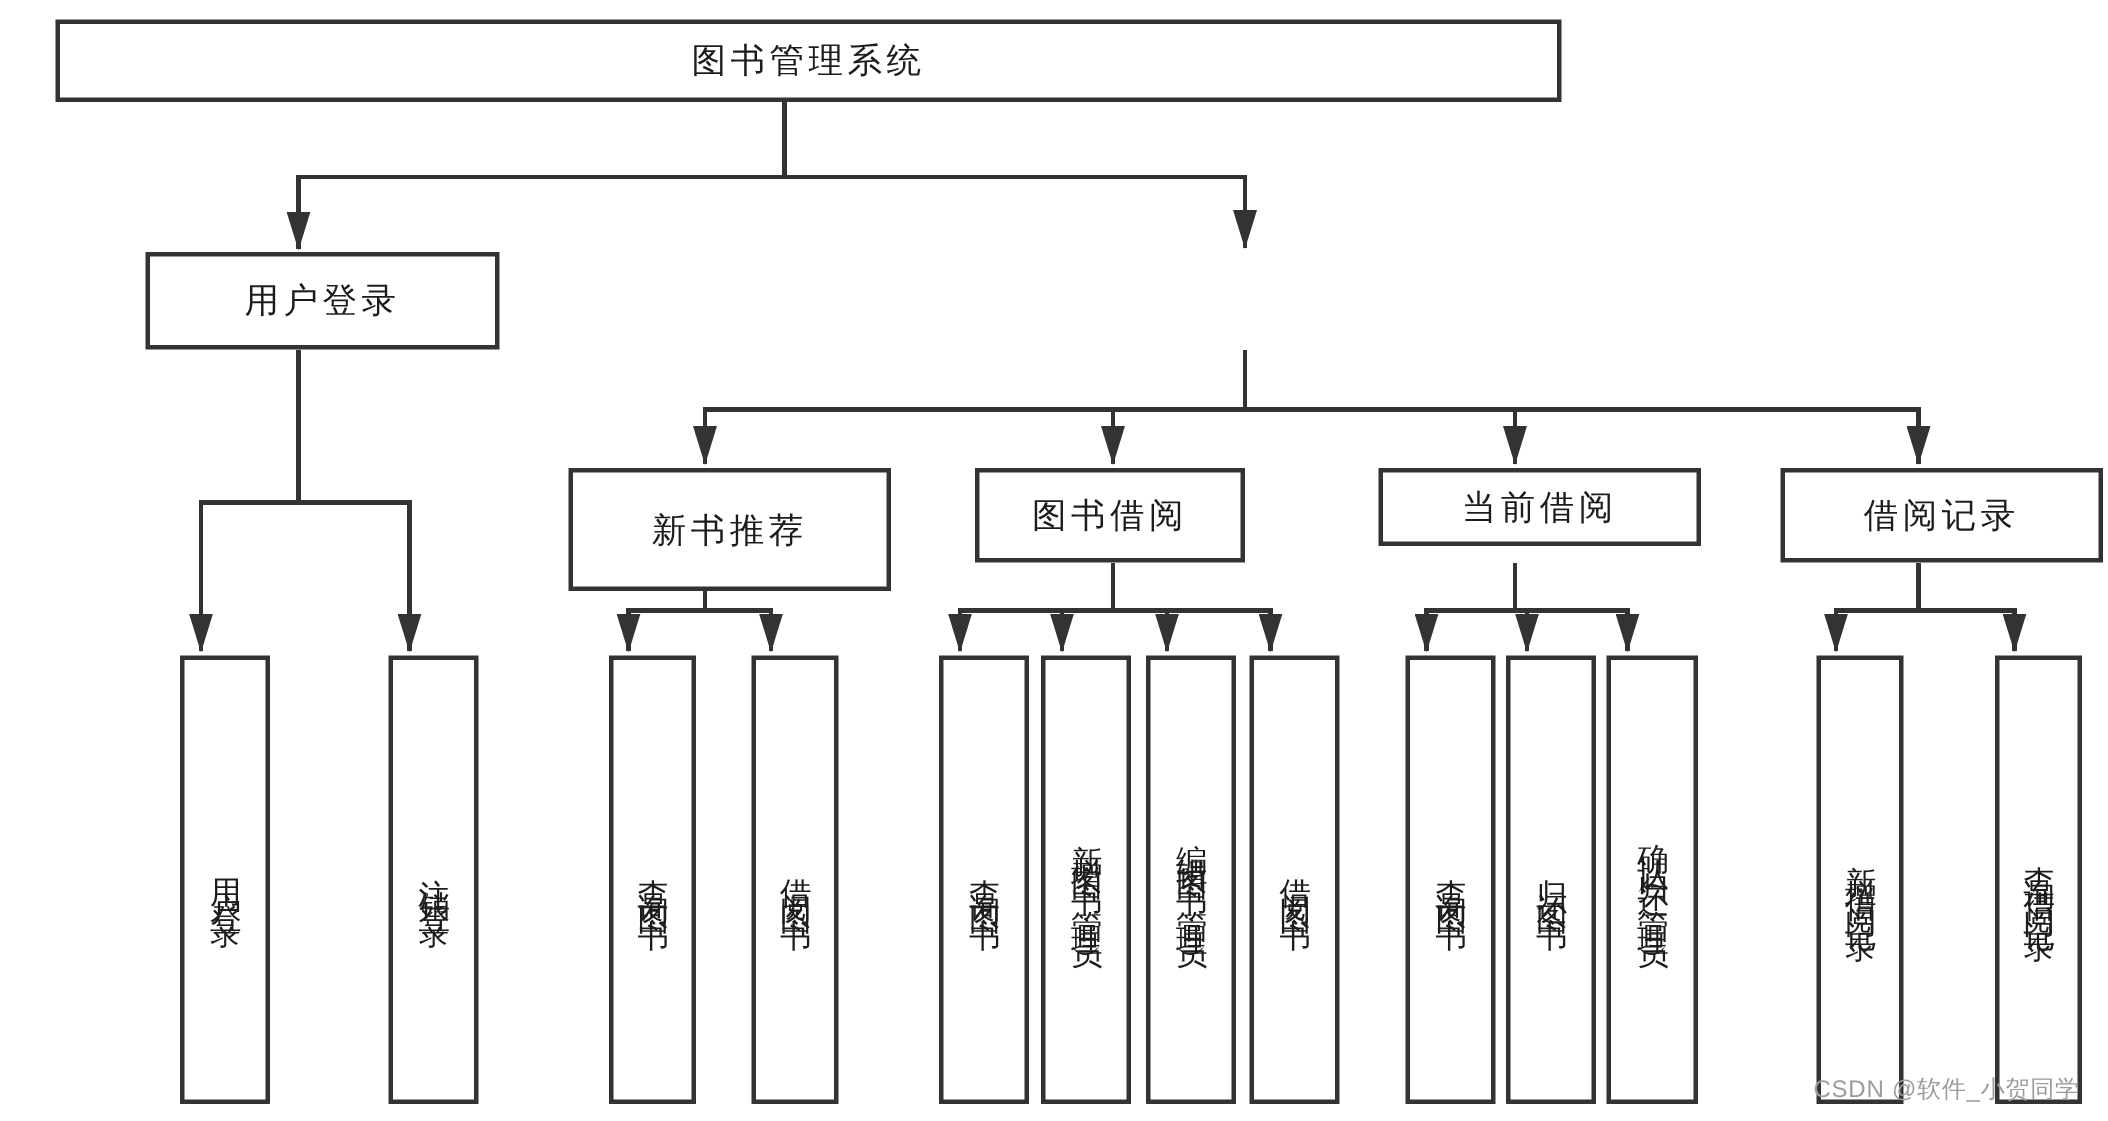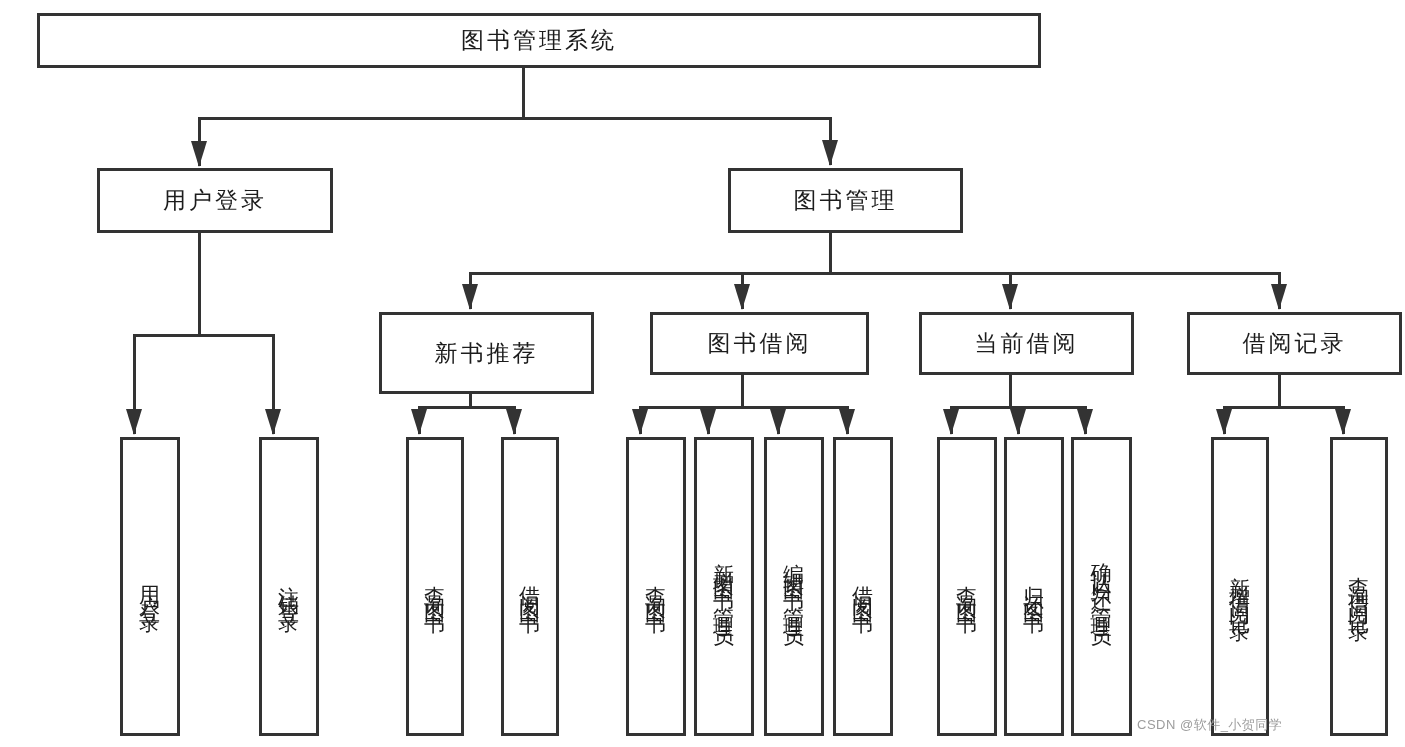--- a/index.html
+++ b/index.html
@@ -31,23 +31,23 @@
   .h-label { font-size: 23px; letter-spacing: 3px; white-space: nowrap; }
   .leaf span {
     writing-mode: vertical-rl;
     text-orientation: mixed;
     font-size: 21px;
     letter-spacing: 9px;
     line-height: 1;
   }
   .watermark {
     position: absolute;
-    left: 1137px;
+    left: 1209px;
     top: 716px;
-    font-size: 13px;
+    font-size: 16px;
     letter-spacing: 0.5px;
     color: #9c9c9c;
     z-index: 2;
     white-space: nowrap;
   }
 </style>
 </head>
 <body>
 
 <div class="stage">
@@ -98,25 +98,24 @@
       <path d="M1279 375 V407"></path>
       <path d="M1222.5 407 H1344.5"></path>
       <path d="M1224 407 V434" marker-end="url(#ah)"></path>
       <path d="M1343 407 V434" marker-end="url(#ah)"></path>
     </g>
   </svg>
 
   <div class="node h-label" style="left:21px; top:13px; width:1004px; height:55px;">图书管理系统</div>
 
   <div class="node h-label" style="left:81px; top:168px; width:236px; height:65px;">用户登录</div>
-  <div class="node h-label" style="left:712px; top:168px; width:235px; height:65px;">图书管理</div>
 
   <div class="node h-label" style="left:363px; top:312px; width:215px; height:82px;">新书推荐</div>
-  <div class="node h-label" style="left:634px; top:312px; width:219px; height:63px;">图书借阅</div>
-  <div class="node h-label" style="left:903px; top:312px; width:215px; height:63px;">当前借阅</div>
+  <div class="node h-label" style="left:634px; top:312px; width:180px; height:63px;">图书借阅</div>
+  <div class="node h-label" style="left:903px; top:312px; width:215px; height:52px;">当前借阅</div>
   <div class="node h-label" style="left:1171px; top:312px; width:215px; height:63px;">借阅记录</div>
 
   <div class="node leaf" style="left:104px; top:437px; width:60px; height:299px;">
     <span>用户登录</span>
   </div>
   <div class="node leaf" style="left:243px; top:437px; width:60px; height:299px;">
     <span>注销登录</span>
   </div>
 
   <div class="node leaf" style="left:390px; top:437px; width:58px; height:299px;">

